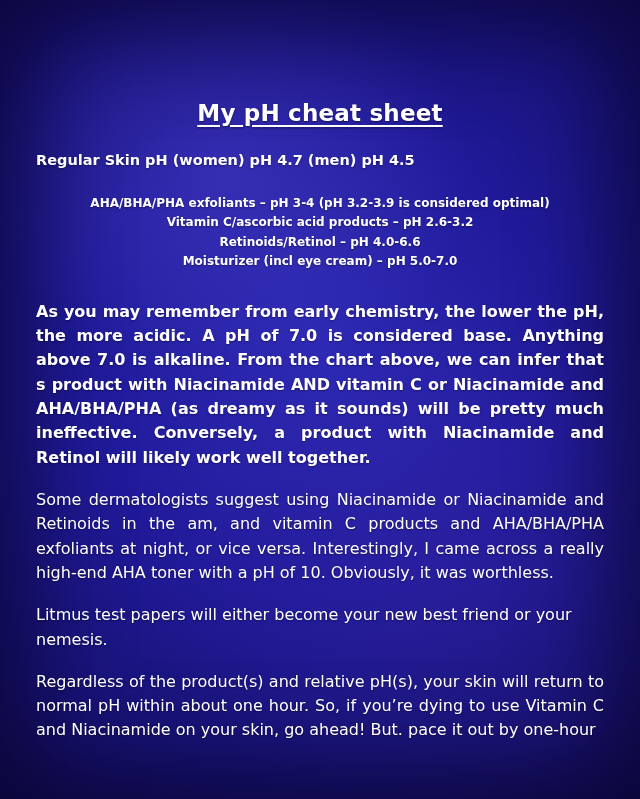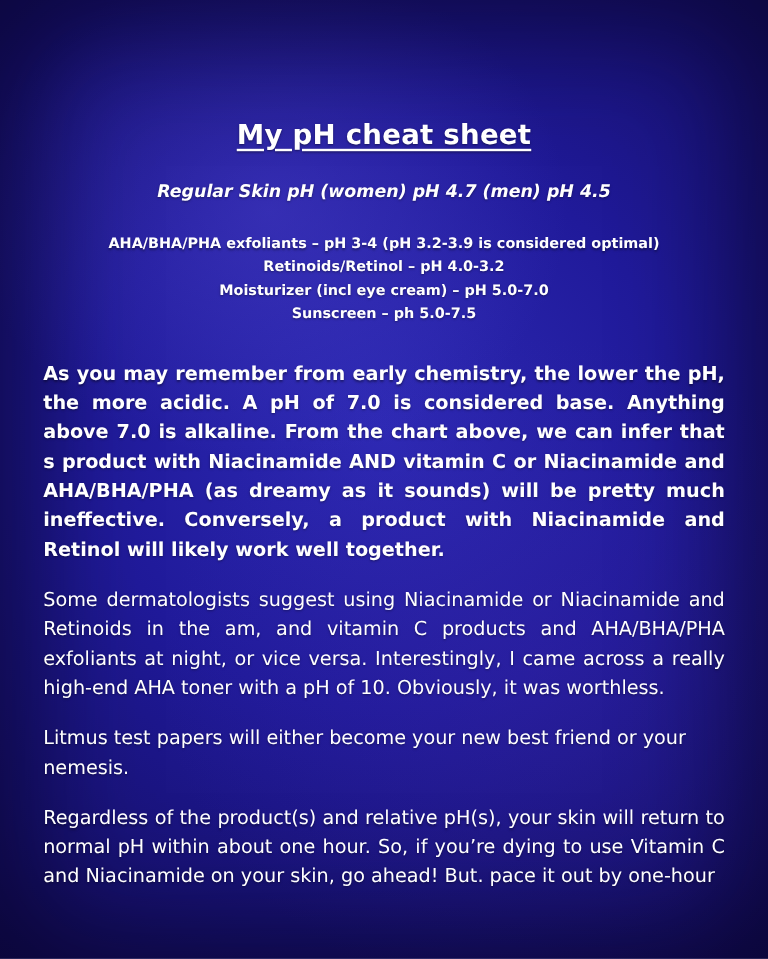--- a/index.html
+++ b/index.html
@@ -46,22 +46,20 @@
     text-align: center;
     font-size: 23px;
     font-weight: bold;
     letter-spacing: 0.2px;
     text-decoration: underline;
     text-underline-offset: 4px;
     margin: 0 0 26px 0;
     text-shadow: 0 1px 2px rgba(0,0,0,0.45);
   }
   .subtitle {
-    text-align: center;
-    font-style: italic;
     font-weight: bold;
     font-size: 14.5px;
     margin: 0 0 26px 0;
     text-shadow: 0 1px 2px rgba(0,0,0,0.4);
   }
   .ph-list {
     list-style: none;
     margin: 0 0 28px 0;
     padding: 0;
     text-align: center;
@@ -89,23 +87,23 @@
 
 <div class="page">
   <div class="content">
 
     <h1 class="title">My pH cheat sheet</h1>
 
     <p class="subtitle">Regular Skin pH (women) pH 4.7  (men) pH 4.5</p>
 
     <ul class="ph-list">
       <li>AHA/BHA/PHA exfoliants – pH 3-4 (pH 3.2-3.9 is considered optimal)</li>
-      <li>Retinoids/Retinol – pH 4.0-3.2</li>
+      <li>Vitamin C/ascorbic acid products – pH 2.6-3.2</li>
+      <li>Retinoids/Retinol – pH 4.0-6.6</li>
       <li>Moisturizer (incl eye cream) – pH 5.0-7.0</li>
-      <li>Sunscreen – ph 5.0-7.5</li>
     </ul>
 
     <p class="para p1">As you may remember from early chemistry, the lower the pH, the more acidic. A pH of 7.0 is considered base. Anything above 7.0 is alkaline. From the chart above, we can infer that s product with Niacinamide AND vitamin C or Niacinamide and AHA/BHA/PHA (as dreamy as it sounds) will be pretty much ineffective. Conversely, a product with Niacinamide and Retinol will likely work well together.</p>
     <p class="para p2">Some dermatologists suggest using Niacinamide or Niacinamide and Retinoids in the am, and vitamin C products and AHA/BHA/PHA exfoliants at night, or vice versa. Interestingly, I came across a really high-end AHA toner with a pH of 10. Obviously, it was worthless.</p>
     <p class="para p4">Litmus test papers will either become your new best friend or your nemesis.</p>
     <p class="para p3">Regardless of the product(s) and relative pH(s), your skin will return to normal pH within about one hour. So, if you’re dying to use Vitamin C and Niacinamide on your skin, go ahead! But. pace it out by one-hour</p>
 
   </div>
 </div>
 

